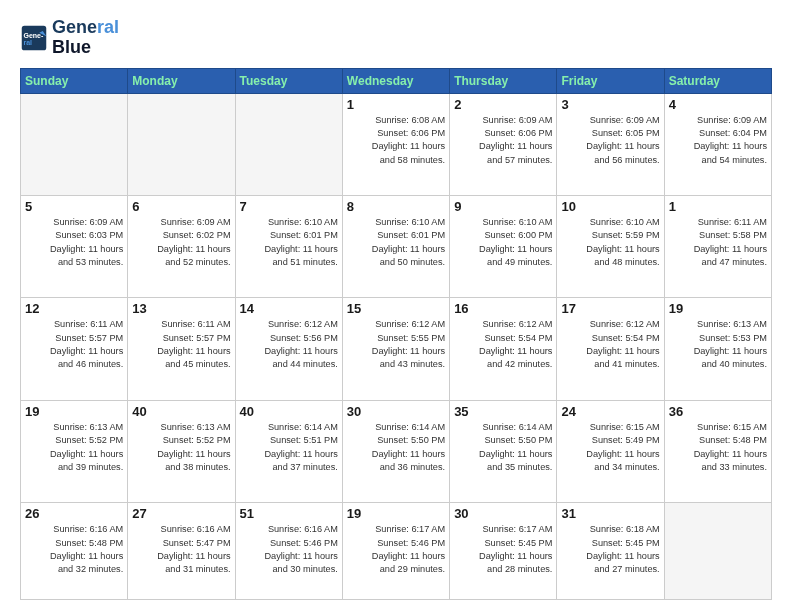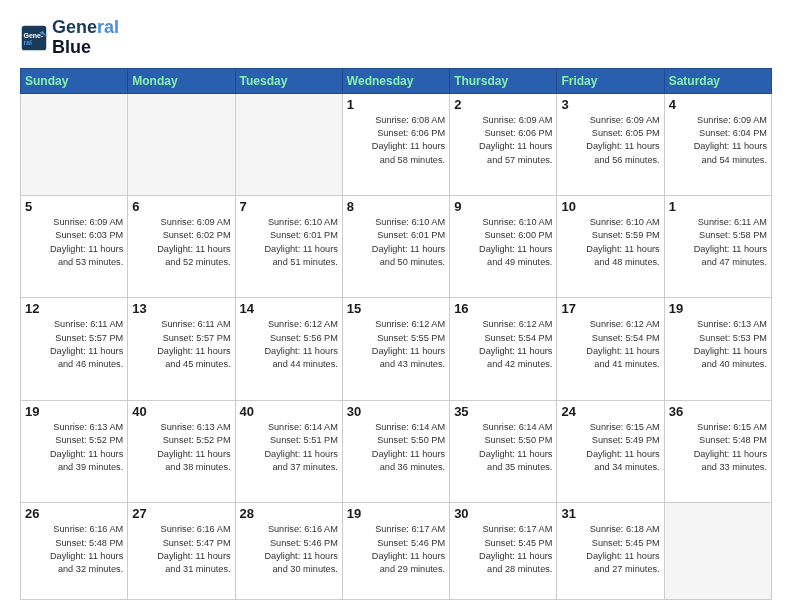--- a/index.html
+++ b/index.html
@@ -250,21 +250,21 @@
         <tr class="last-row">
           <td>
             <span class="day-num">26</span>
             <div class="day-info">Sunrise: 6:16 AM<br>Sunset: 5:48 PM<br>Daylight: 11 hours<br>and 32 minutes.</div>
           </td>
           <td>
             <span class="day-num">27</span>
             <div class="day-info">Sunrise: 6:16 AM<br>Sunset: 5:47 PM<br>Daylight: 11 hours<br>and 31 minutes.</div>
           </td>
           <td>
-            <span class="day-num">28</span>
+            <span class="day-num">51</span>
             <div class="day-info">Sunrise: 6:16 AM<br>Sunset: 5:46 PM<br>Daylight: 11 hours<br>and 30 minutes.</div>
           </td>
           <td>
             <span class="day-num">19</span>
             <div class="day-info">Sunrise: 6:17 AM<br>Sunset: 5:46 PM<br>Daylight: 11 hours<br>and 29 minutes.</div>
           </td>
           <td>
             <span class="day-num">30</span>
             <div class="day-info">Sunrise: 6:17 AM<br>Sunset: 5:45 PM<br>Daylight: 11 hours<br>and 28 minutes.</div>
           </td>

